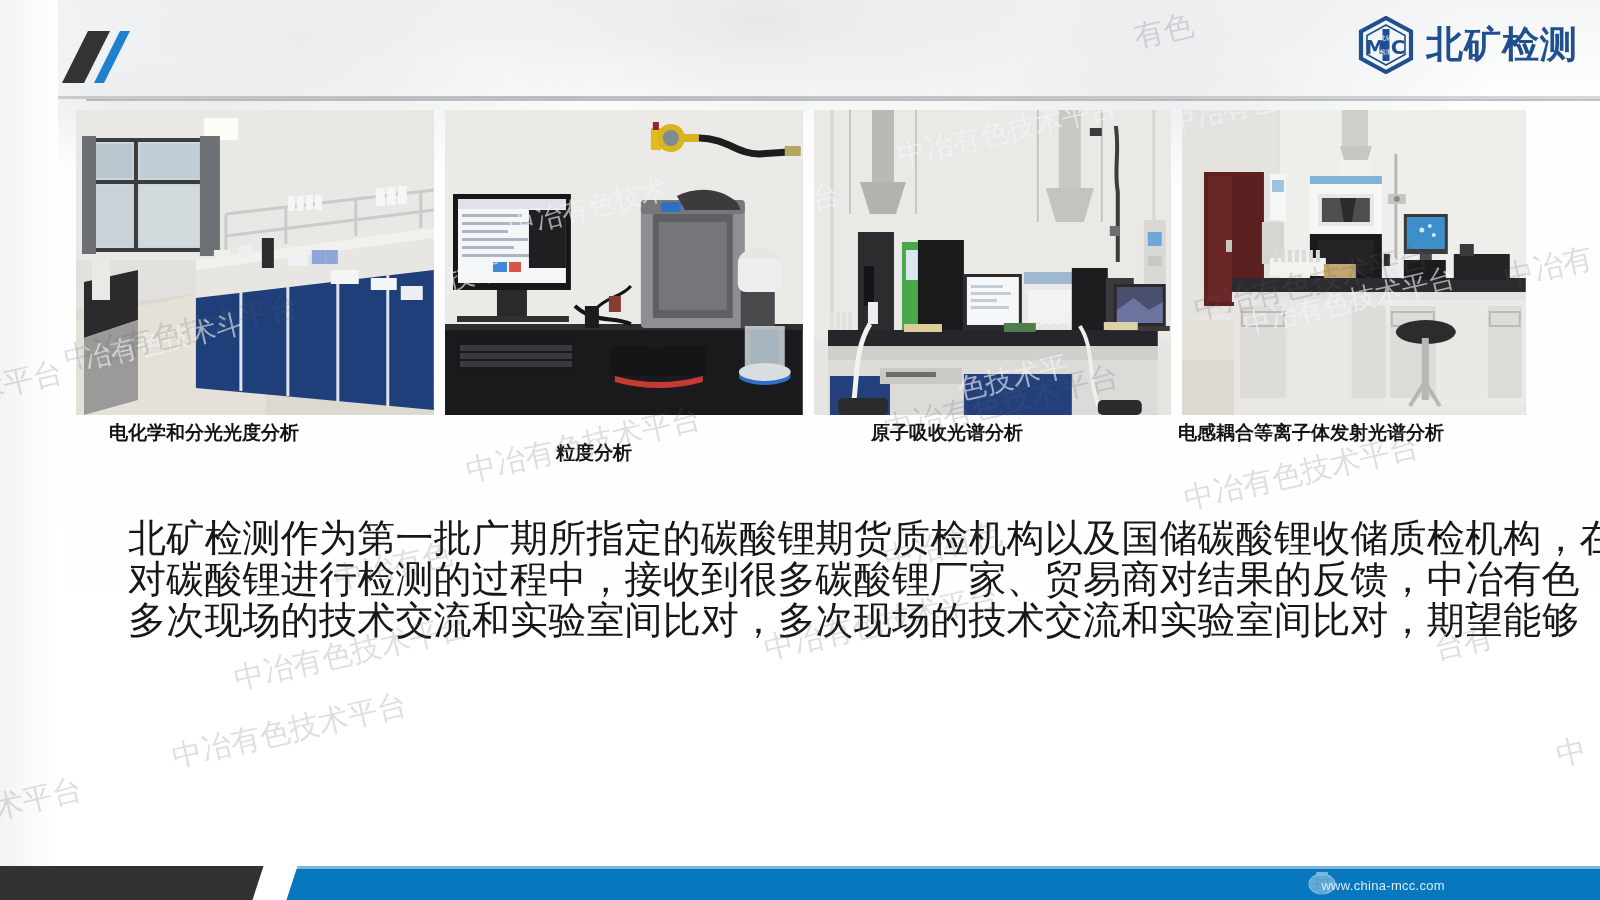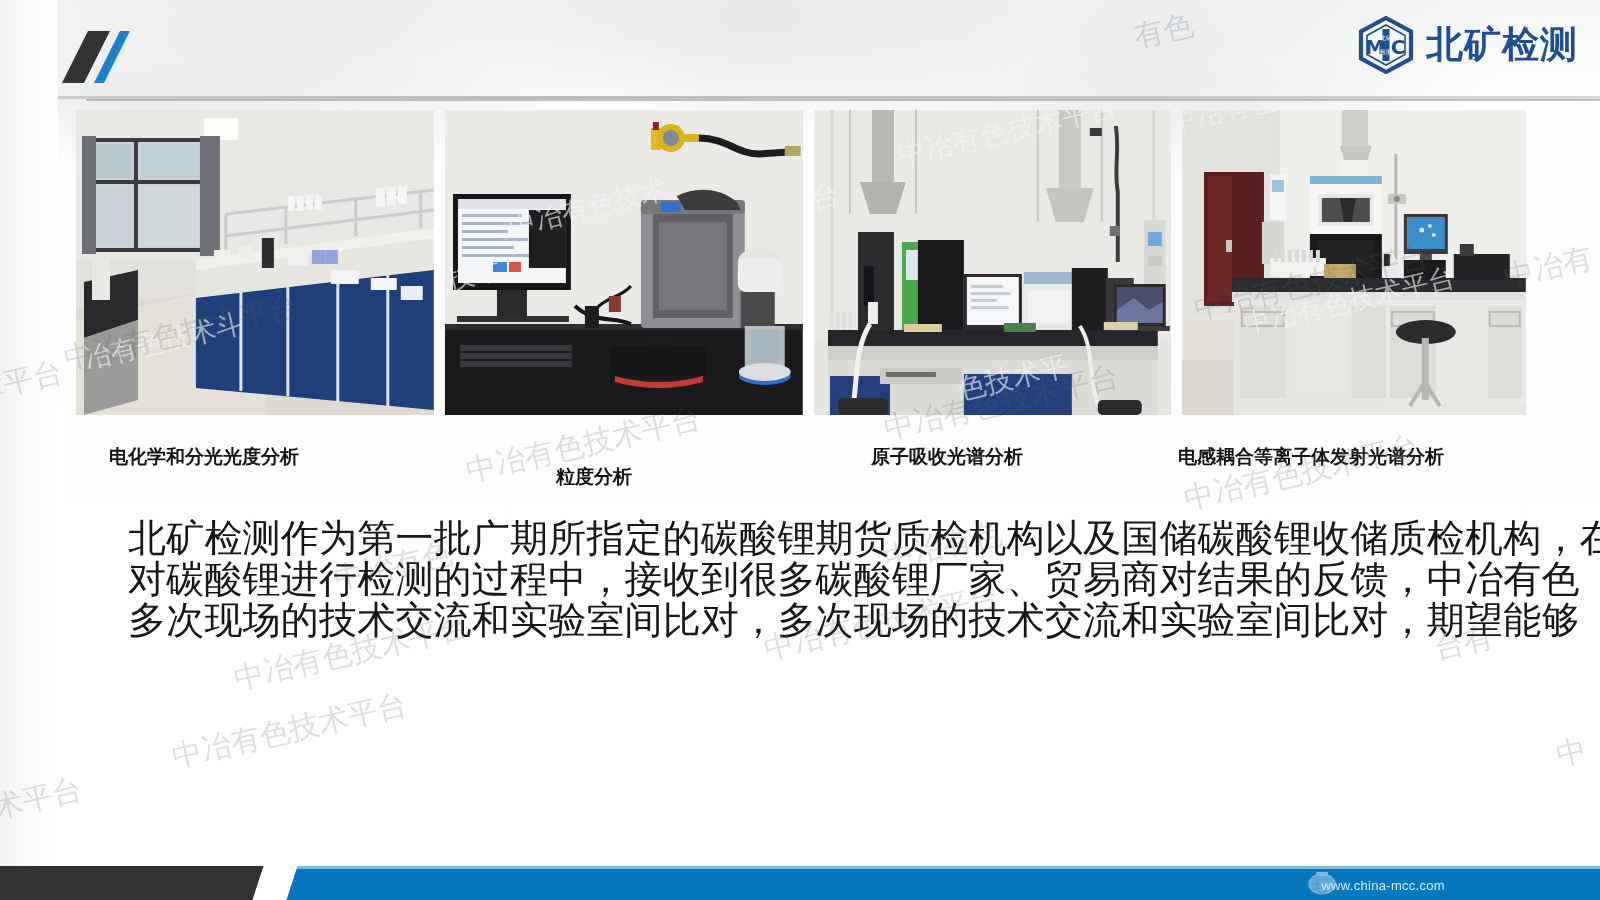--- a/index.html
+++ b/index.html
@@ -53,21 +53,21 @@
     background:rgba(140,146,150,.55);
   }
 
   
   .photos{position:absolute;left:76px;top:110px;width:1450px;height:305px;display:flex;gap:11px;}
   .photo{position:relative;overflow:hidden;background:#bfc3c6;}
   .p1{width:358px;} .p2{width:358px;} .p3{width:358px;} .p4{width:344px;}
   .photo svg{display:block;width:100%;height:100%;}
 
   
-  .captions{position:absolute;left:76px;top:444px;width:1450px;height:30px;text-decoration:underline;}
+  .captions{position:absolute;left:76px;top:420px;width:1450px;height:30px;text-decoration:underline;}
   .cap{
     position:absolute;top:0;
     font-size:19px;font-weight:bold;color:#141414;white-space:nowrap;
     font-family:"DejaVu Sans","Liberation Sans",sans-serif;
   }
   .cap1{left:33px;}
   .cap2{left:480px;margin-top:20px;}
   .cap3{left:795px;}
   .cap4{left:1102px;}
 

